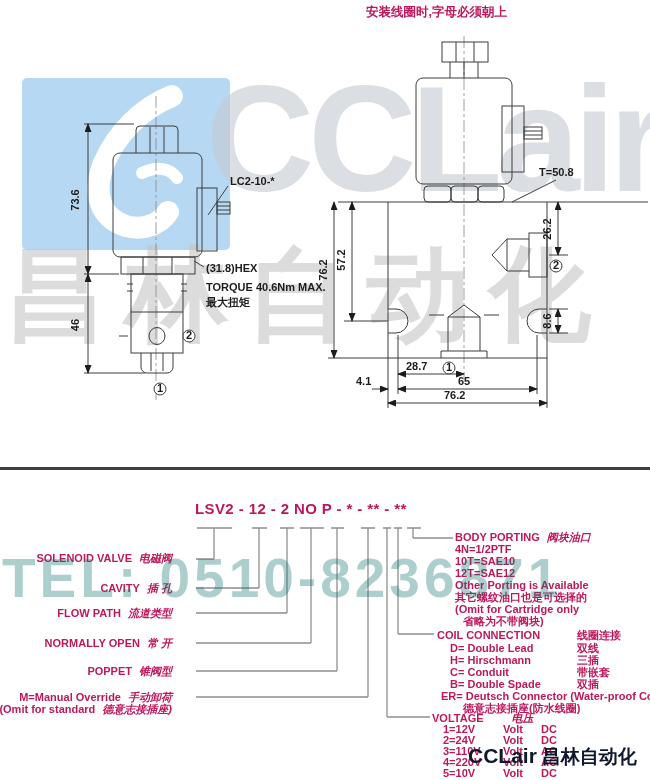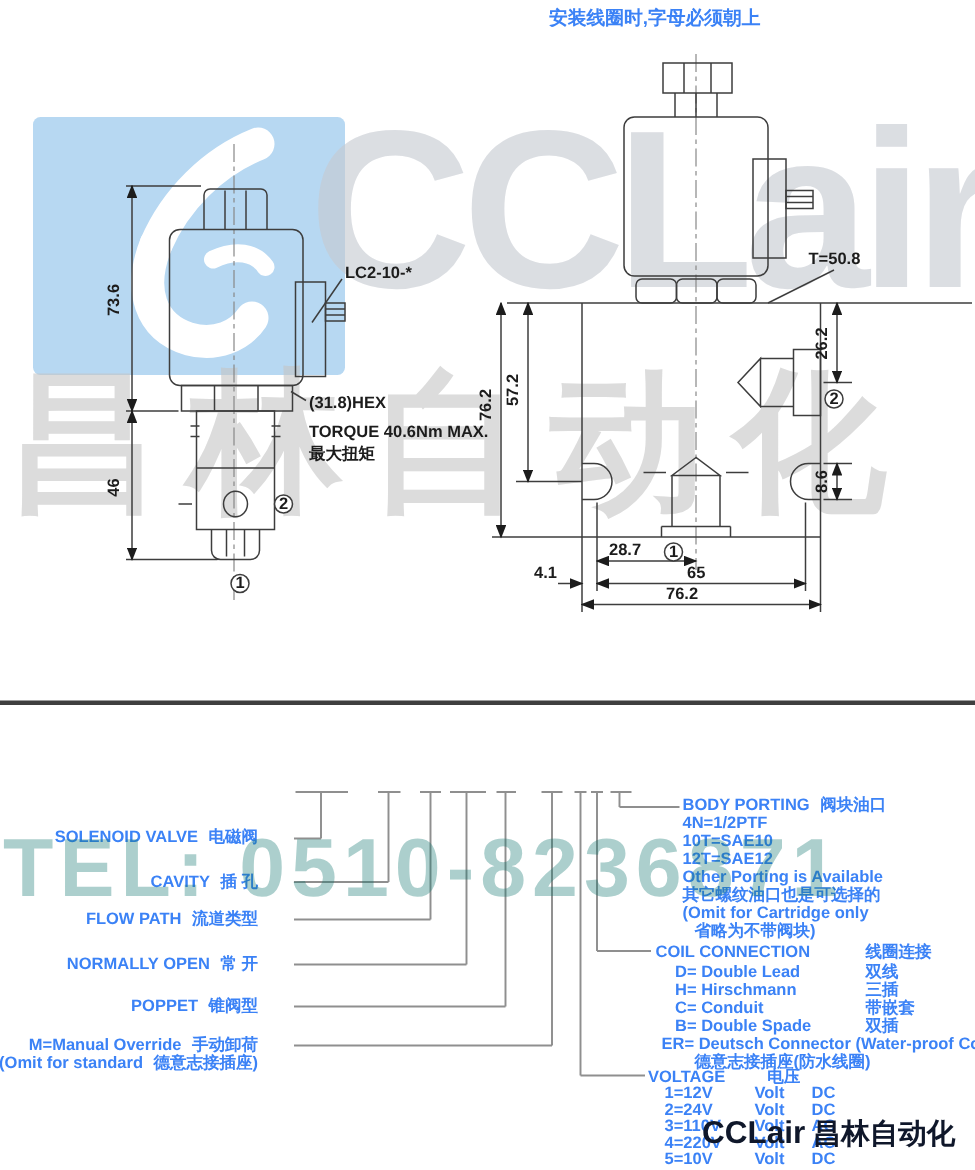--- a/index.html
+++ b/index.html
@@ -10,26 +10,26 @@
           border-radius:5px;z-index:0;}
   .wm-brand{position:absolute;left:206px;top:64px;font-size:150px;font-weight:bold;
             letter-spacing:-6px;color:#c6cad1;opacity:.62;line-height:1;z-index:0;white-space:nowrap;}
   .wm-cn{position:absolute;left:4px;top:243px;font-size:103px;font-weight:bold;
          letter-spacing:18px;color:#c5c5c5;opacity:.6;line-height:1;z-index:0;white-space:nowrap;}
   
   .art{position:absolute;left:0;top:0;z-index:1;pointer-events:none;}
   .art text{font-family:"Liberation Sans",sans-serif;font-weight:bold;font-size:11px;fill:#1c1c1c;}
   .divider{position:absolute;left:0;top:467px;width:650px;height:3px;background:#3f3f3f;z-index:1;}
   
-  .txt{position:absolute;z-index:2;font-weight:bold;font-size:11px;color:#3b82f6;
+  .txt{position:absolute;z-index:2;font-weight:bold;font-size:11px;color:#be185d;
        white-space:nowrap;line-height:1.12;}
   .top-note{left:366px;top:5px;font-size:12.5px;}
   .model-code{left:195px;top:501px;font-size:15px;letter-spacing:.4px;}
   .lbl-left{right:478px;text-align:center;}
-  .cn{margin-left:7px;}
+  .cn{margin-left:7px;font-style:italic;}
   .blk{line-height:12px;}
   .blk div{height:12px;}
   .indent{padding-left:8px;}
   .coil-cn{left:546px;margin-left:31px;}
   .vc{display:inline-block;width:60px;}
   .vu{display:inline-block;width:38px;}
   
   .wm-tel,.wm-fax{position:absolute;left:2px;font-size:55px;font-weight:bold;letter-spacing:4px;
         color:#0f766e;opacity:.34;z-index:3;white-space:nowrap;pointer-events:none;line-height:1;}
   .wm-tel{top:551px;}
@@ -210,20 +210,21 @@
       <path d="M383,528 H391 M387,528 V717 M387,717 H430"></path>
       <path d="M394,528 H402 M398,528 V634 M398,634 H434"></path>
       <path d="M407,528 H421 M413,528 V538 M413,538 H453"></path>
     </g>
   </svg>
 
   <div class="divider"></div>
 
   <div class="txt top-note">安装线圈时,字母必须朝上</div>
 
+  <div class="txt model-code">LSV2 - 12 - 2 NO P - * - ** - **</div>
 
   <div class="txt lbl-left" style="top:552px">
     <span>SOLENOID VALVE</span><span class="cn">电磁阀</span>
   </div>
   <div class="txt lbl-left" style="top:582px">
     <span>CAVITY</span><span class="cn">插 孔</span>
   </div>
   <div class="txt lbl-left" style="top:607px">
     <span>FLOW PATH</span><span class="cn">流道类型</span>
   </div>

